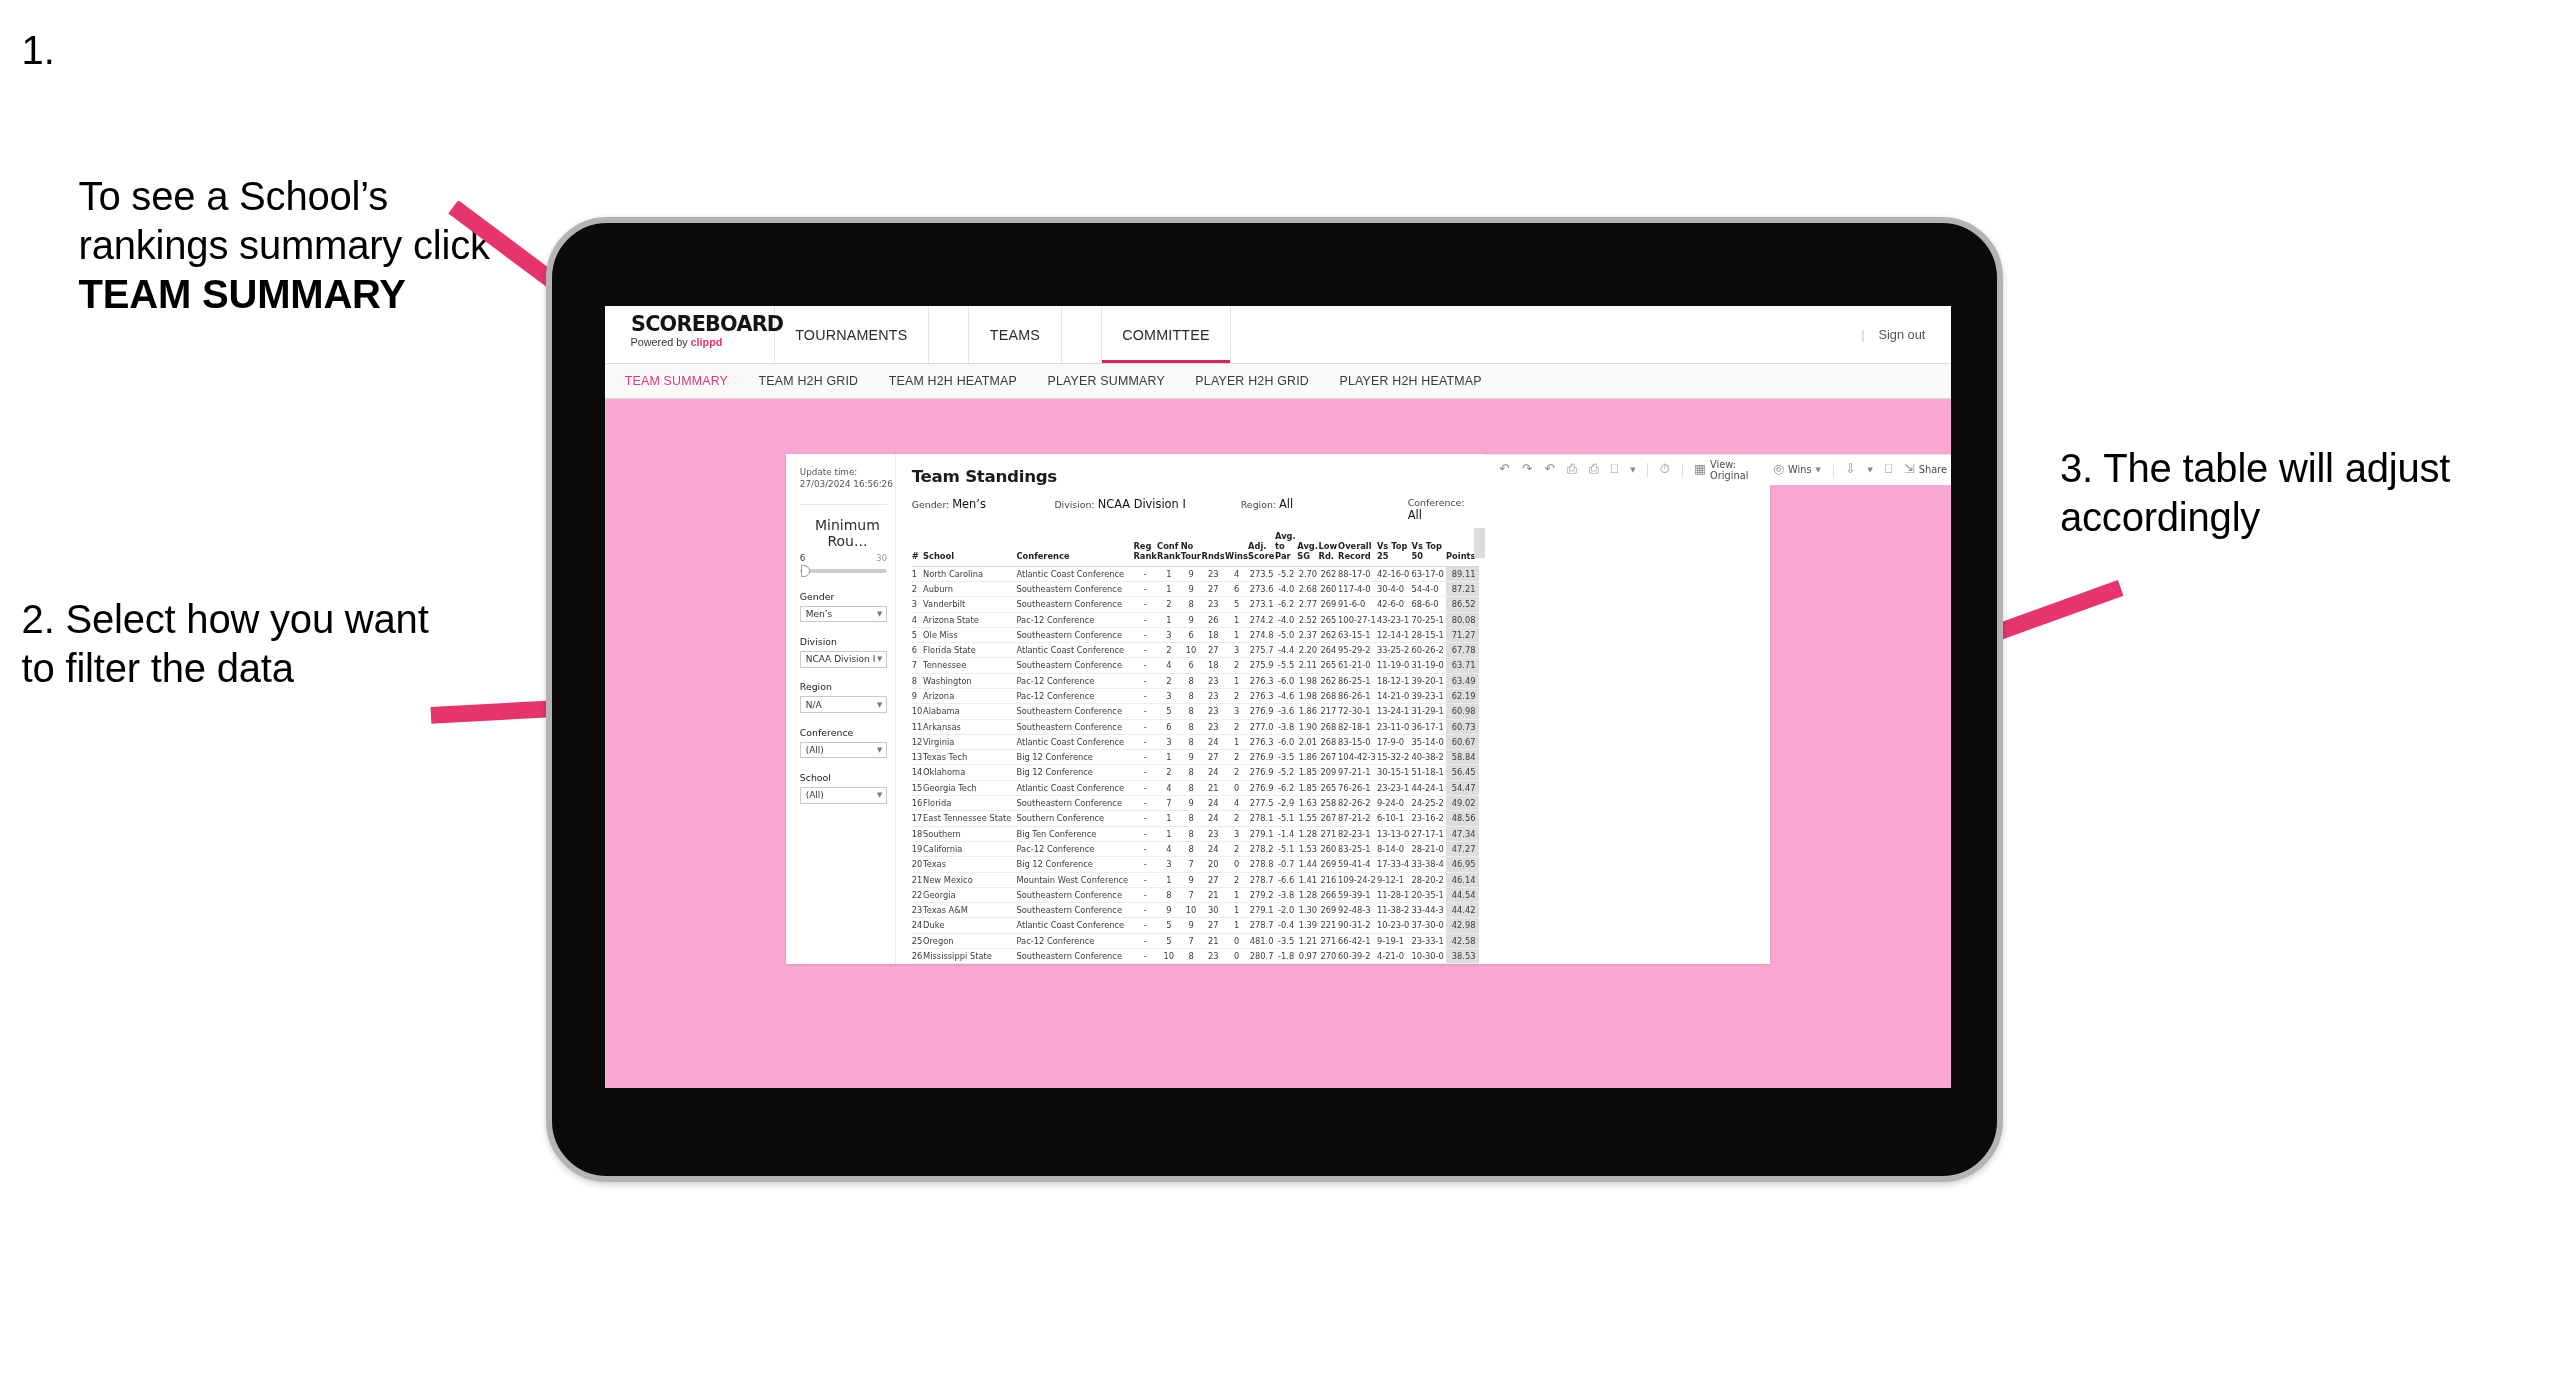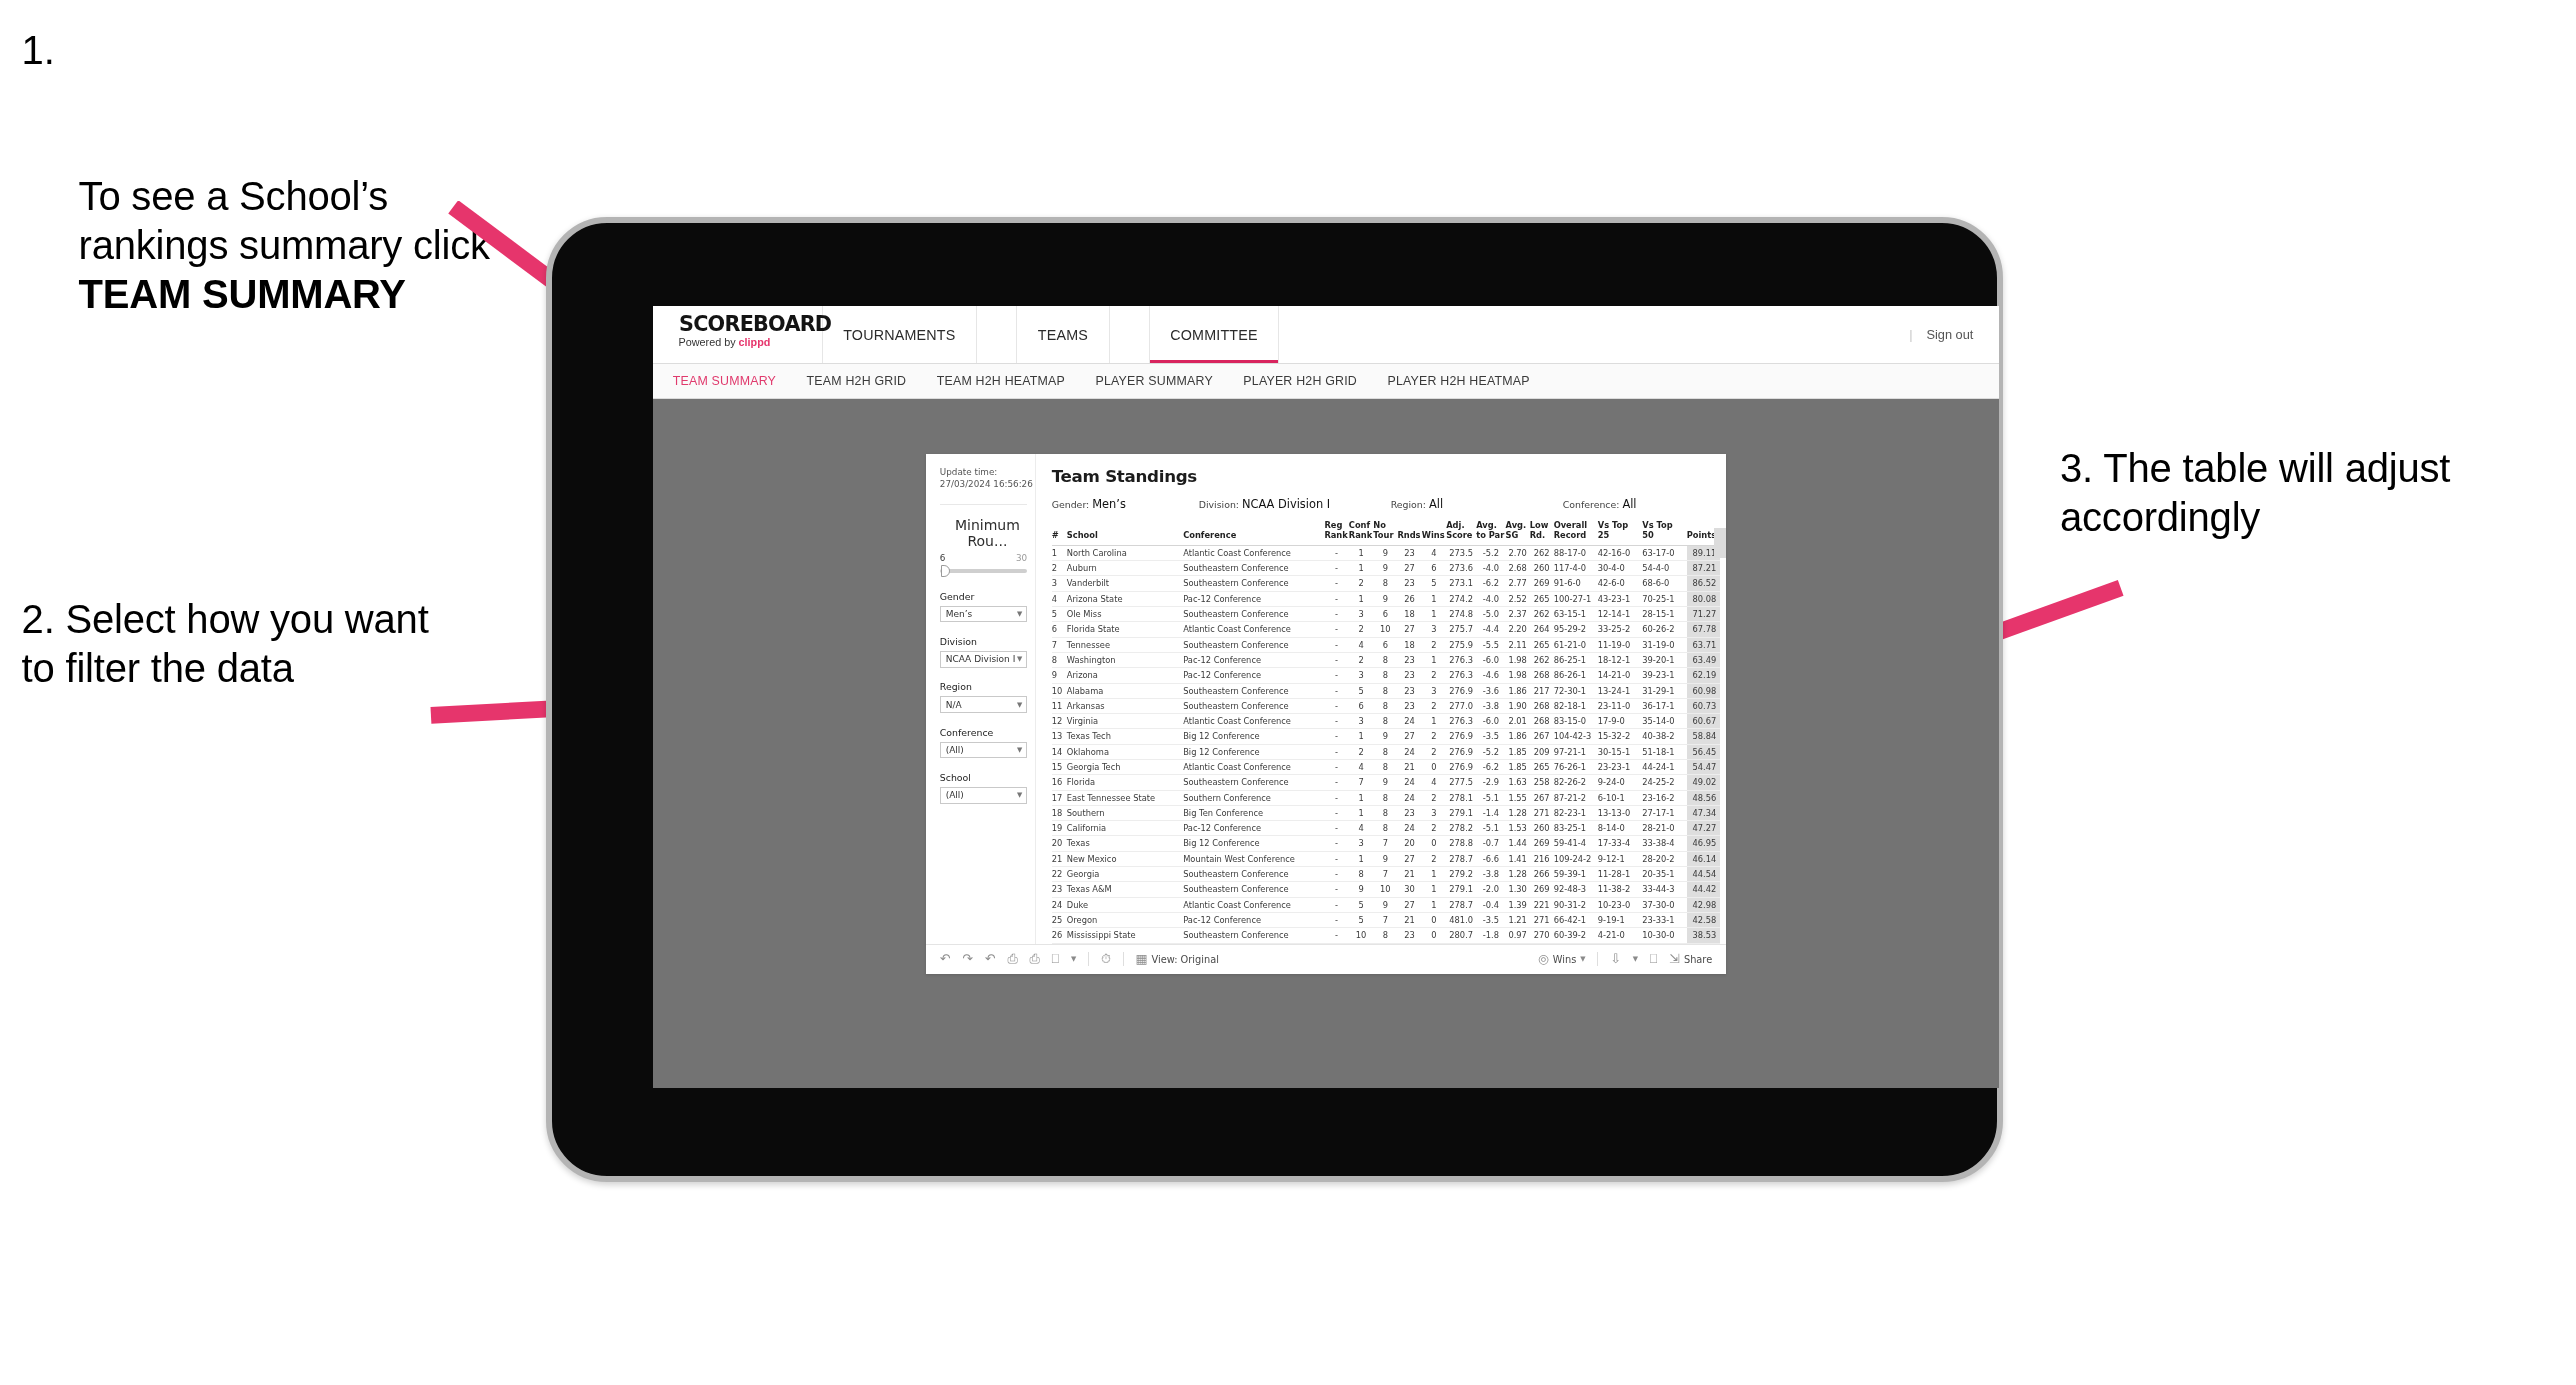--- a/index.html
+++ b/index.html
@@ -38,23 +38,22 @@
     width: 1457px; height: 965px;
     background: #0a0a0a;
     border-radius: 61px;
     border: 6.9px solid #b4b4b4;
     box-shadow: 0 2.9px 5.9px rgba(0,0,0,.18);
   }
   .screen {
     position: absolute;
     left: 53px; top: 83px;
     width: 1346px; height: 782px;
-    background: #737373;
+    background: #f9a8d4;
     overflow: hidden;
-    margin-left: 48px;
   }
 
   
   .app-header {
     height: 58px; background:#fff;
     display:flex; align-items: stretch;
     border-bottom: 1px solid #dcdcdc;
     position: relative;
   }
   .brand { padding: 6.9px 0 0 25.6px; width: 147px; }
@@ -97,23 +96,23 @@
   }
   .sub-nav .tab {
     font-size: 12.4px; color:#3a3a3a; letter-spacing:0.2px; cursor:pointer;
     white-space: nowrap;
   }
   .sub-nav .tab.active { color:#e03a6d; }
 
   
   .viz-wrap { padding: 55px 0 0 0; display:flex; justify-content:center; }
   .viz-card {
-    width: 800px; background:#fff;
+    width: 984px; background:#fff;
     box-shadow: 0 1px 2.9px rgba(0,0,0,.14);
-    display:flex; flex-direction:column;
+    display:flex; flex-direction:row;
   }
   .viz-body { display:flex; }
 
   
   .filters {
     width: 110px; flex: 0 0 110px;
     padding: 11.8px 0 15.7px 13.8px;
     border-right: 1px solid #ececec;
     font-family: "DejaVu Sans", sans-serif;
   }

